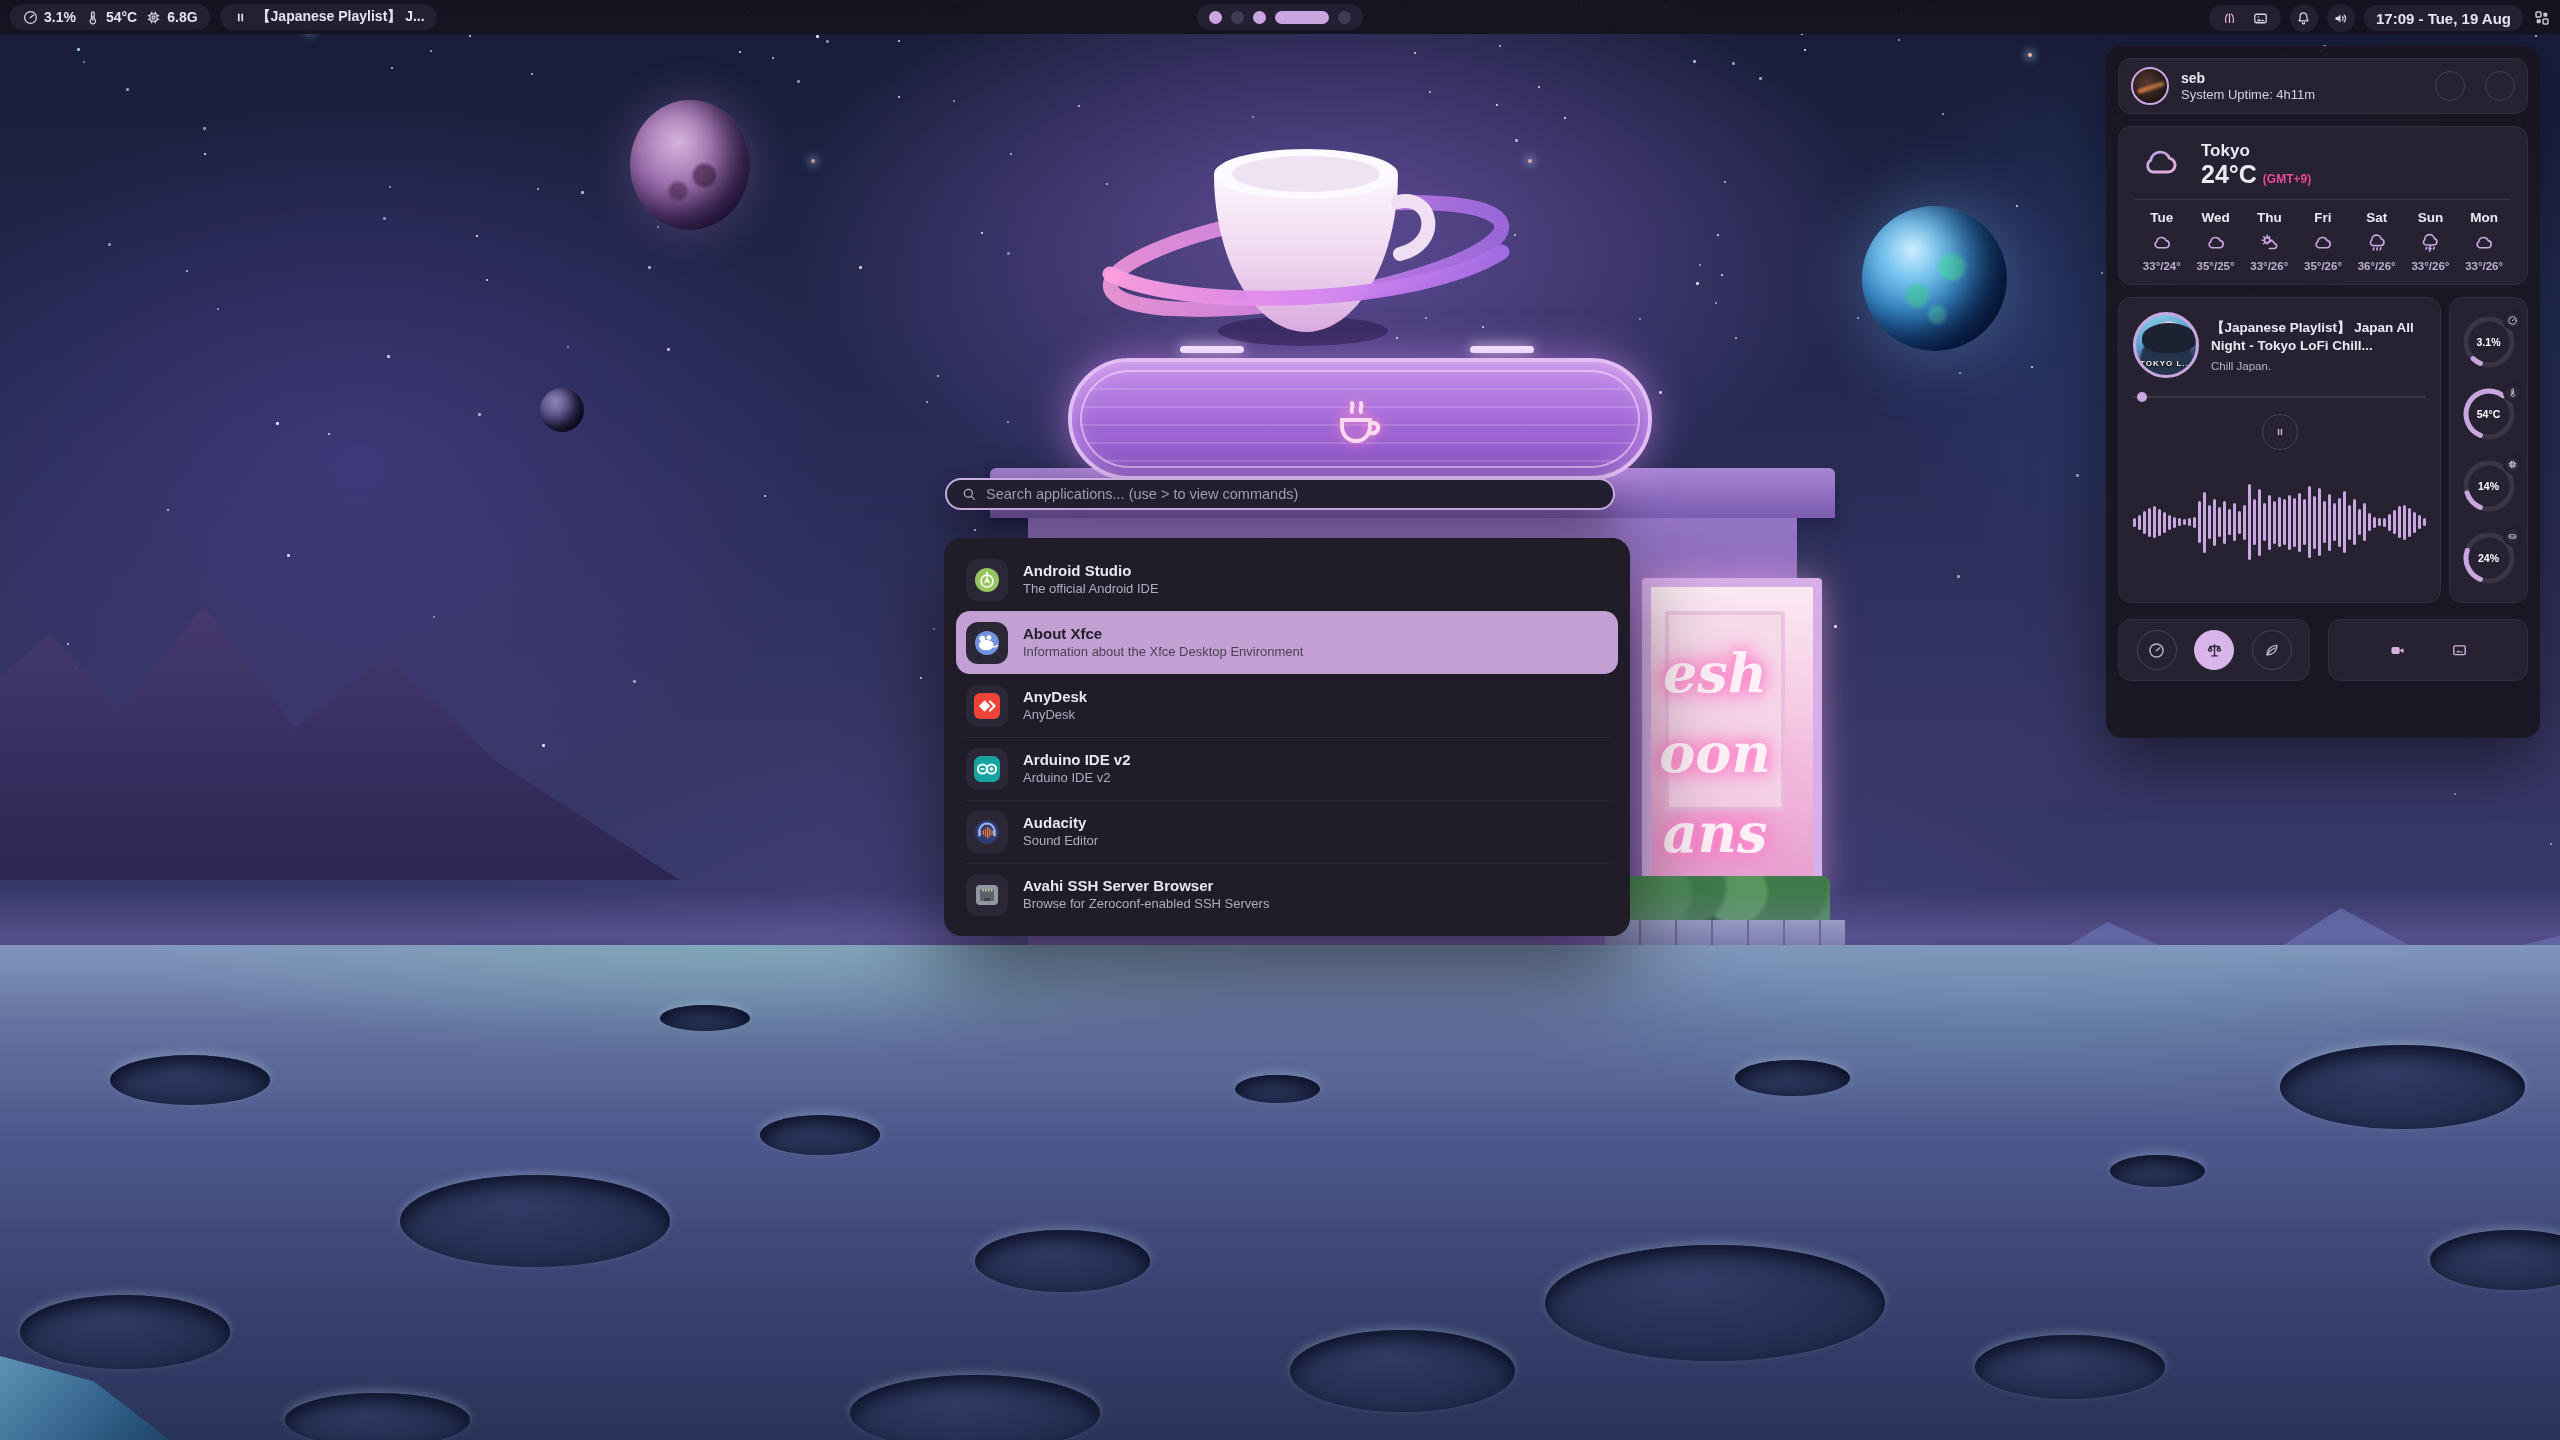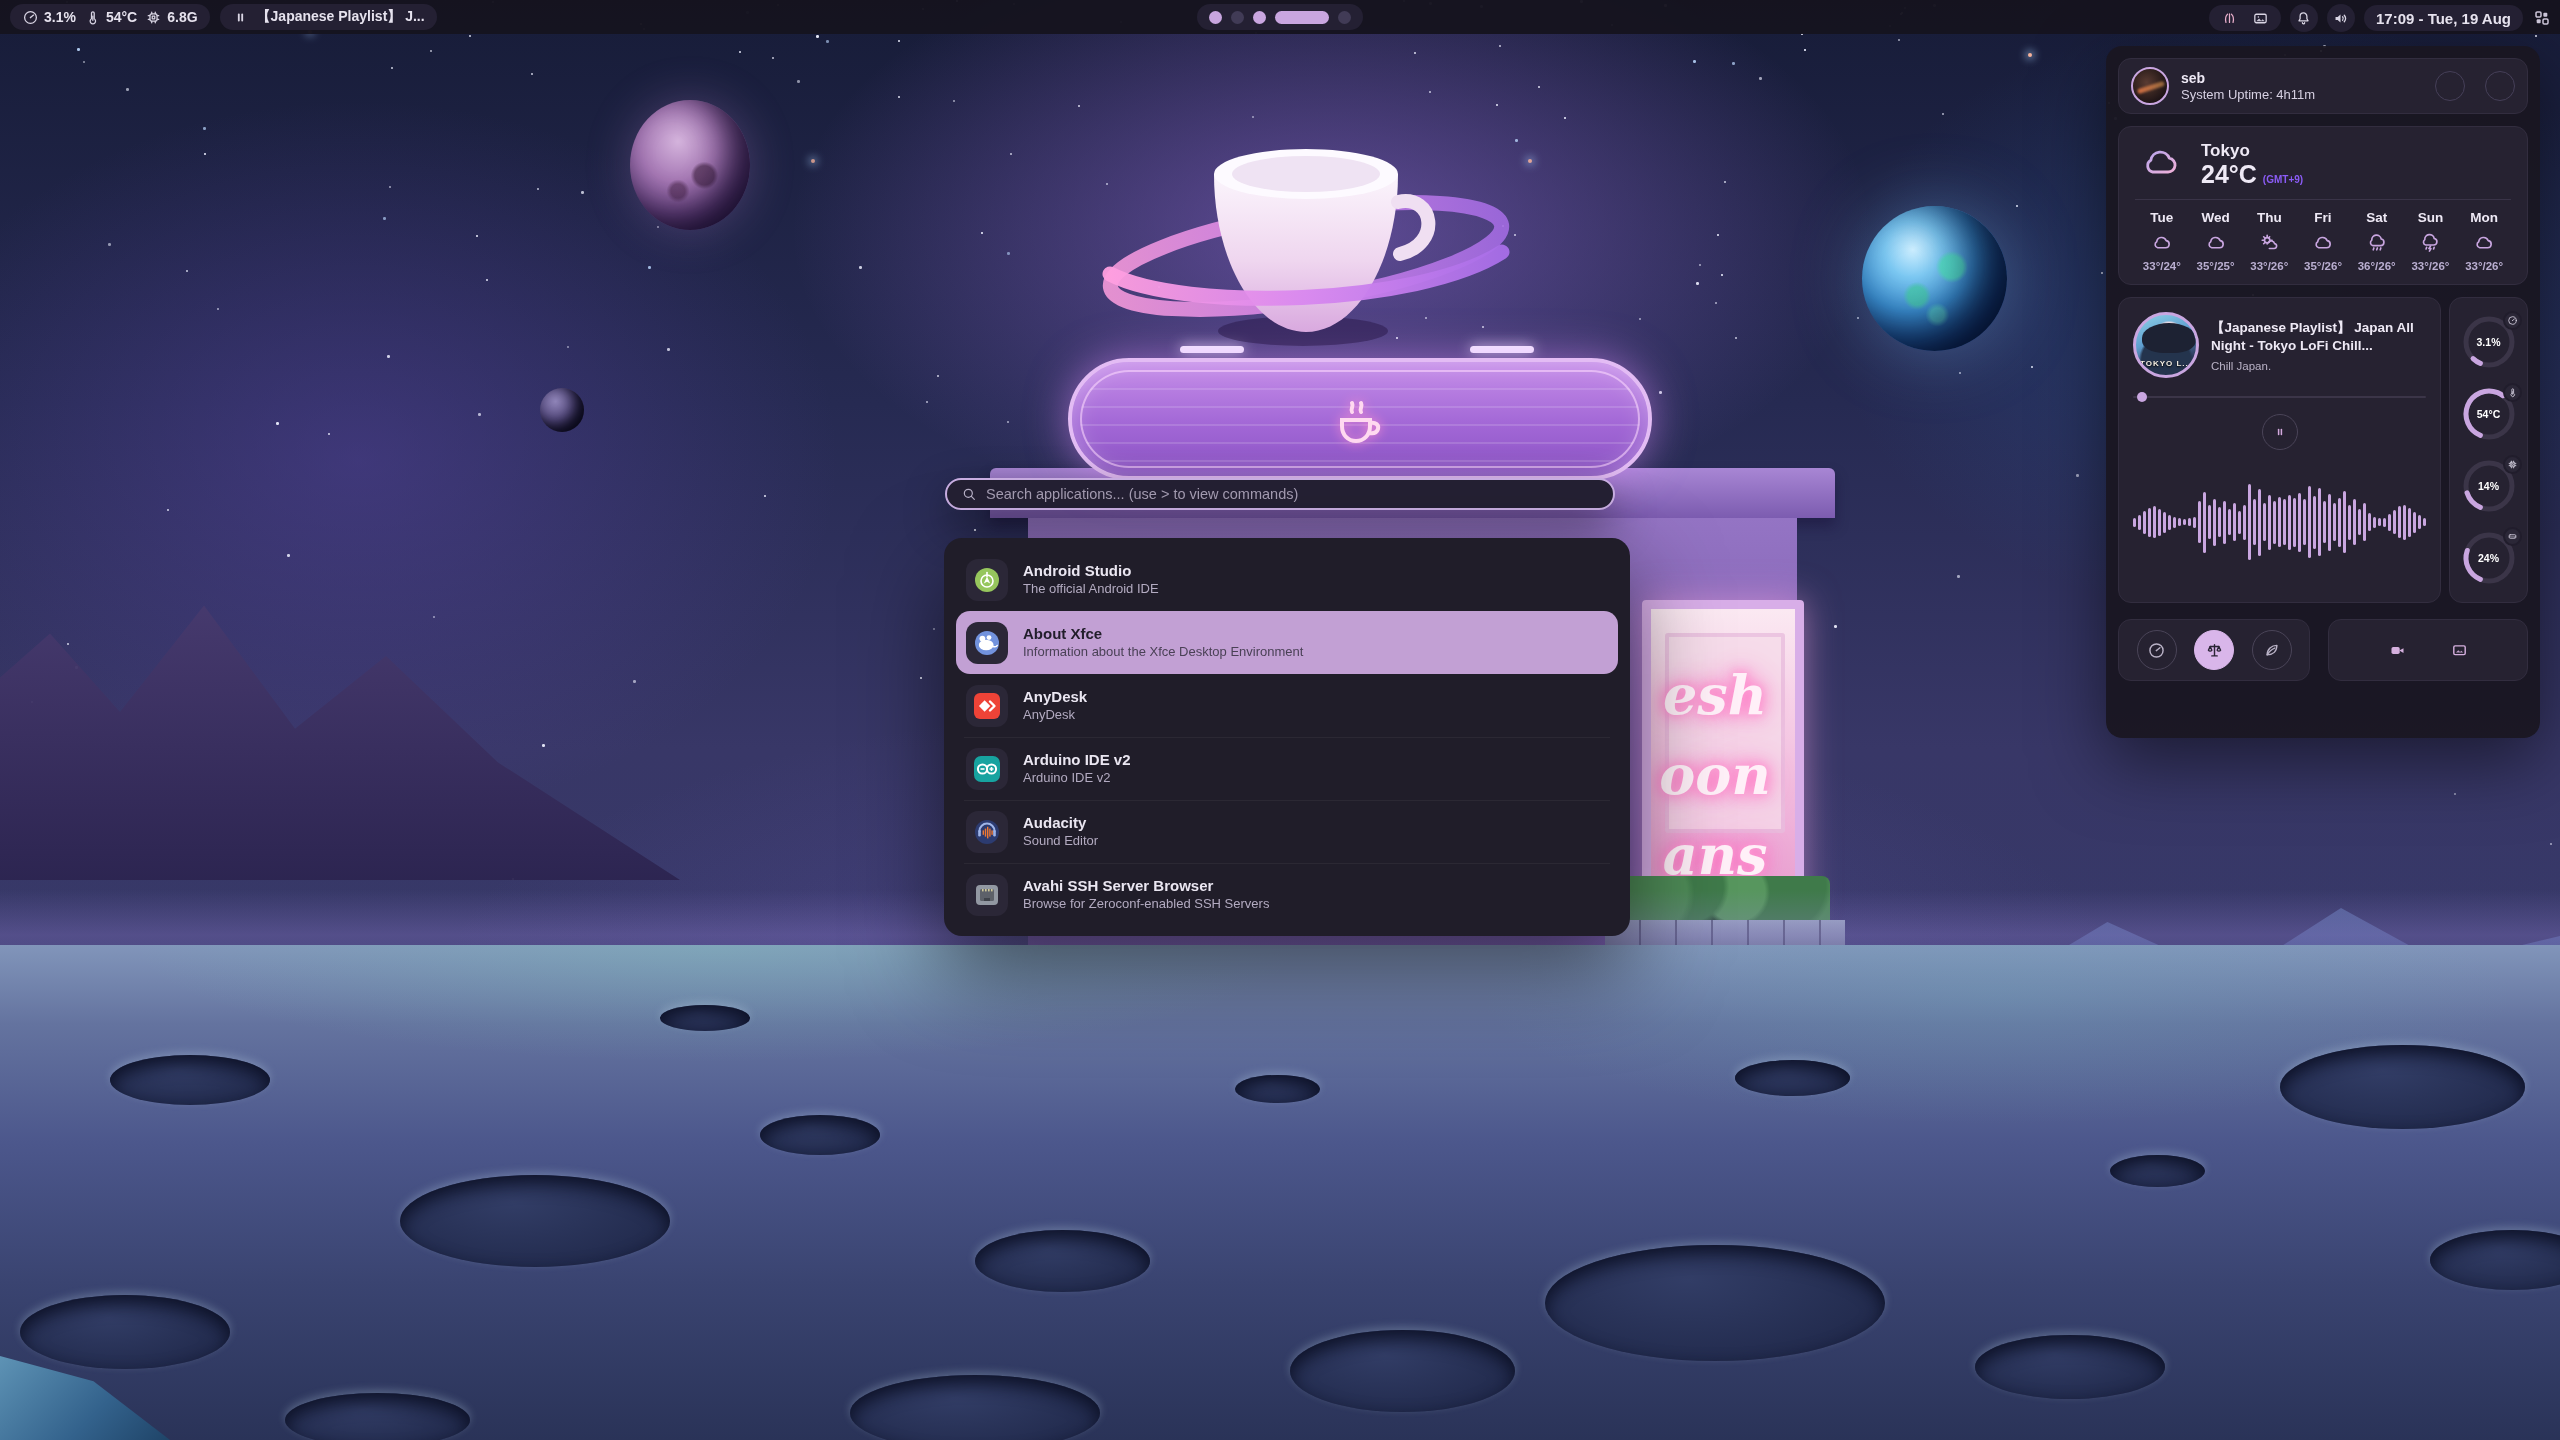--- a/index.html
+++ b/index.html
@@ -56,21 +56,21 @@
     box-shadow: 0 -3px 8px rgba(195,220,235,.28), inset 0 8px 18px rgba(8,12,30,.85); }
   #corner-rock { position:absolute; left:0; top:1356px; width:170px; height:84px;
     background:linear-gradient(135deg,#5e93b5,#33628c 60%,#1f4468); clip-path:polygon(0 0,55% 30%,100% 100%,0 100%); }
 
   
   #shop { position:absolute; left:990px; top:468px; width:845px; height:482px; }
   #shop .roof { position:absolute; left:0; top:0; width:845px; height:50px; border-radius:6px 6px 0 0;
     background:linear-gradient(180deg,#a886d4,#7c5cb0); box-shadow:0 8px 14px rgba(20,10,50,.4); }
   #shop .facade { position:absolute; left:38px; top:50px; width:769px; height:432px;
     background:linear-gradient(180deg,#9474c4 0%,#8162b2 45%,#6f53a2 100%); }
-  #shop .window { position:absolute; left:652px; top:132px; width:162px; height:316px;
+  #shop .window { position:absolute; left:652px; top:110px; width:180px; height:316px;
     border:9px solid #d8aee8; border-radius:4px;
     background:linear-gradient(180deg,#fbe9f2 0%,#f6cfe6 35%,#eeafd8 75%,#e79ecf 100%);
     box-shadow:0 0 34px rgba(240,160,220,.55); overflow:hidden; }
   #shop .menuboard { position:absolute; left:14px; top:24px; width:120px; height:200px;
     background:#f6dcea; border:4px solid #e9bede; border-radius:3px; opacity:.8; }
   .windowNeon { position:absolute; left:-46px; width:220px; text-align:center;
     font-family:"DejaVu Serif", serif; font-style:italic; font-weight:bold; font-size:54px; color:#fff0f8;
     text-shadow:0 0 6px #ff9fd6,0 0 16px #ff6fc0,0 0 30px rgba(255,100,190,.9); }
   #shop .plants { position:absolute; left:630px; top:408px; width:210px; height:58px; border-radius:8px 8px 0 0;
     background:
@@ -160,21 +160,21 @@
   #user-uptime { font-size:13px; color:#d6d0e2; margin-top:1px; }
   .round-btn { width:30px; height:30px; border-radius:50%; border:1px solid #453f58; display:flex; align-items:center; justify-content:center; background:transparent; }
   #btn-settings { color:#e9aed6; }
   #btn-power { color:#c9a6e0; }
 
   #weather-card { padding:14px 16px 12px; }
   #weather-head { display:flex; align-items:center; gap:14px; }
   #weather-cloud svg { width:52px; height:40px; }
   #weather-city { font-size:17px; font-weight:bold; }
   #weather-temp { font-size:25px; font-weight:bold; line-height:1.05; }
-  #weather-tz { font-size:10px; font-weight:bold; color:#8b5cf6; margin-left:6px; }
+  #weather-tz { font-size:12px; font-weight:bold; color:#ec4899; margin-left:6px; }
   #weather-divider { height:1px; background:#3a3448; margin:12px 0 10px; }
   #forecast { display:grid; grid-template-columns:repeat(7,1fr); text-align:center; }
   .fc-day { font-size:13.5px; font-weight:bold; }
   .fc-icon { margin:7px auto 6px; width:24px; height:22px; color:#c9a6e0; }
   .fc-icon svg { width:24px; height:22px; }
   .fc-temps { font-size:11.5px; font-weight:bold; color:#b9aed0; }
 
   #media-row { display:flex; gap:8px; height:306px; }
   #player-card { flex:1; padding:14px; display:flex; flex-direction:column; }
   #player-head { display:flex; gap:12px; align-items:center; }

